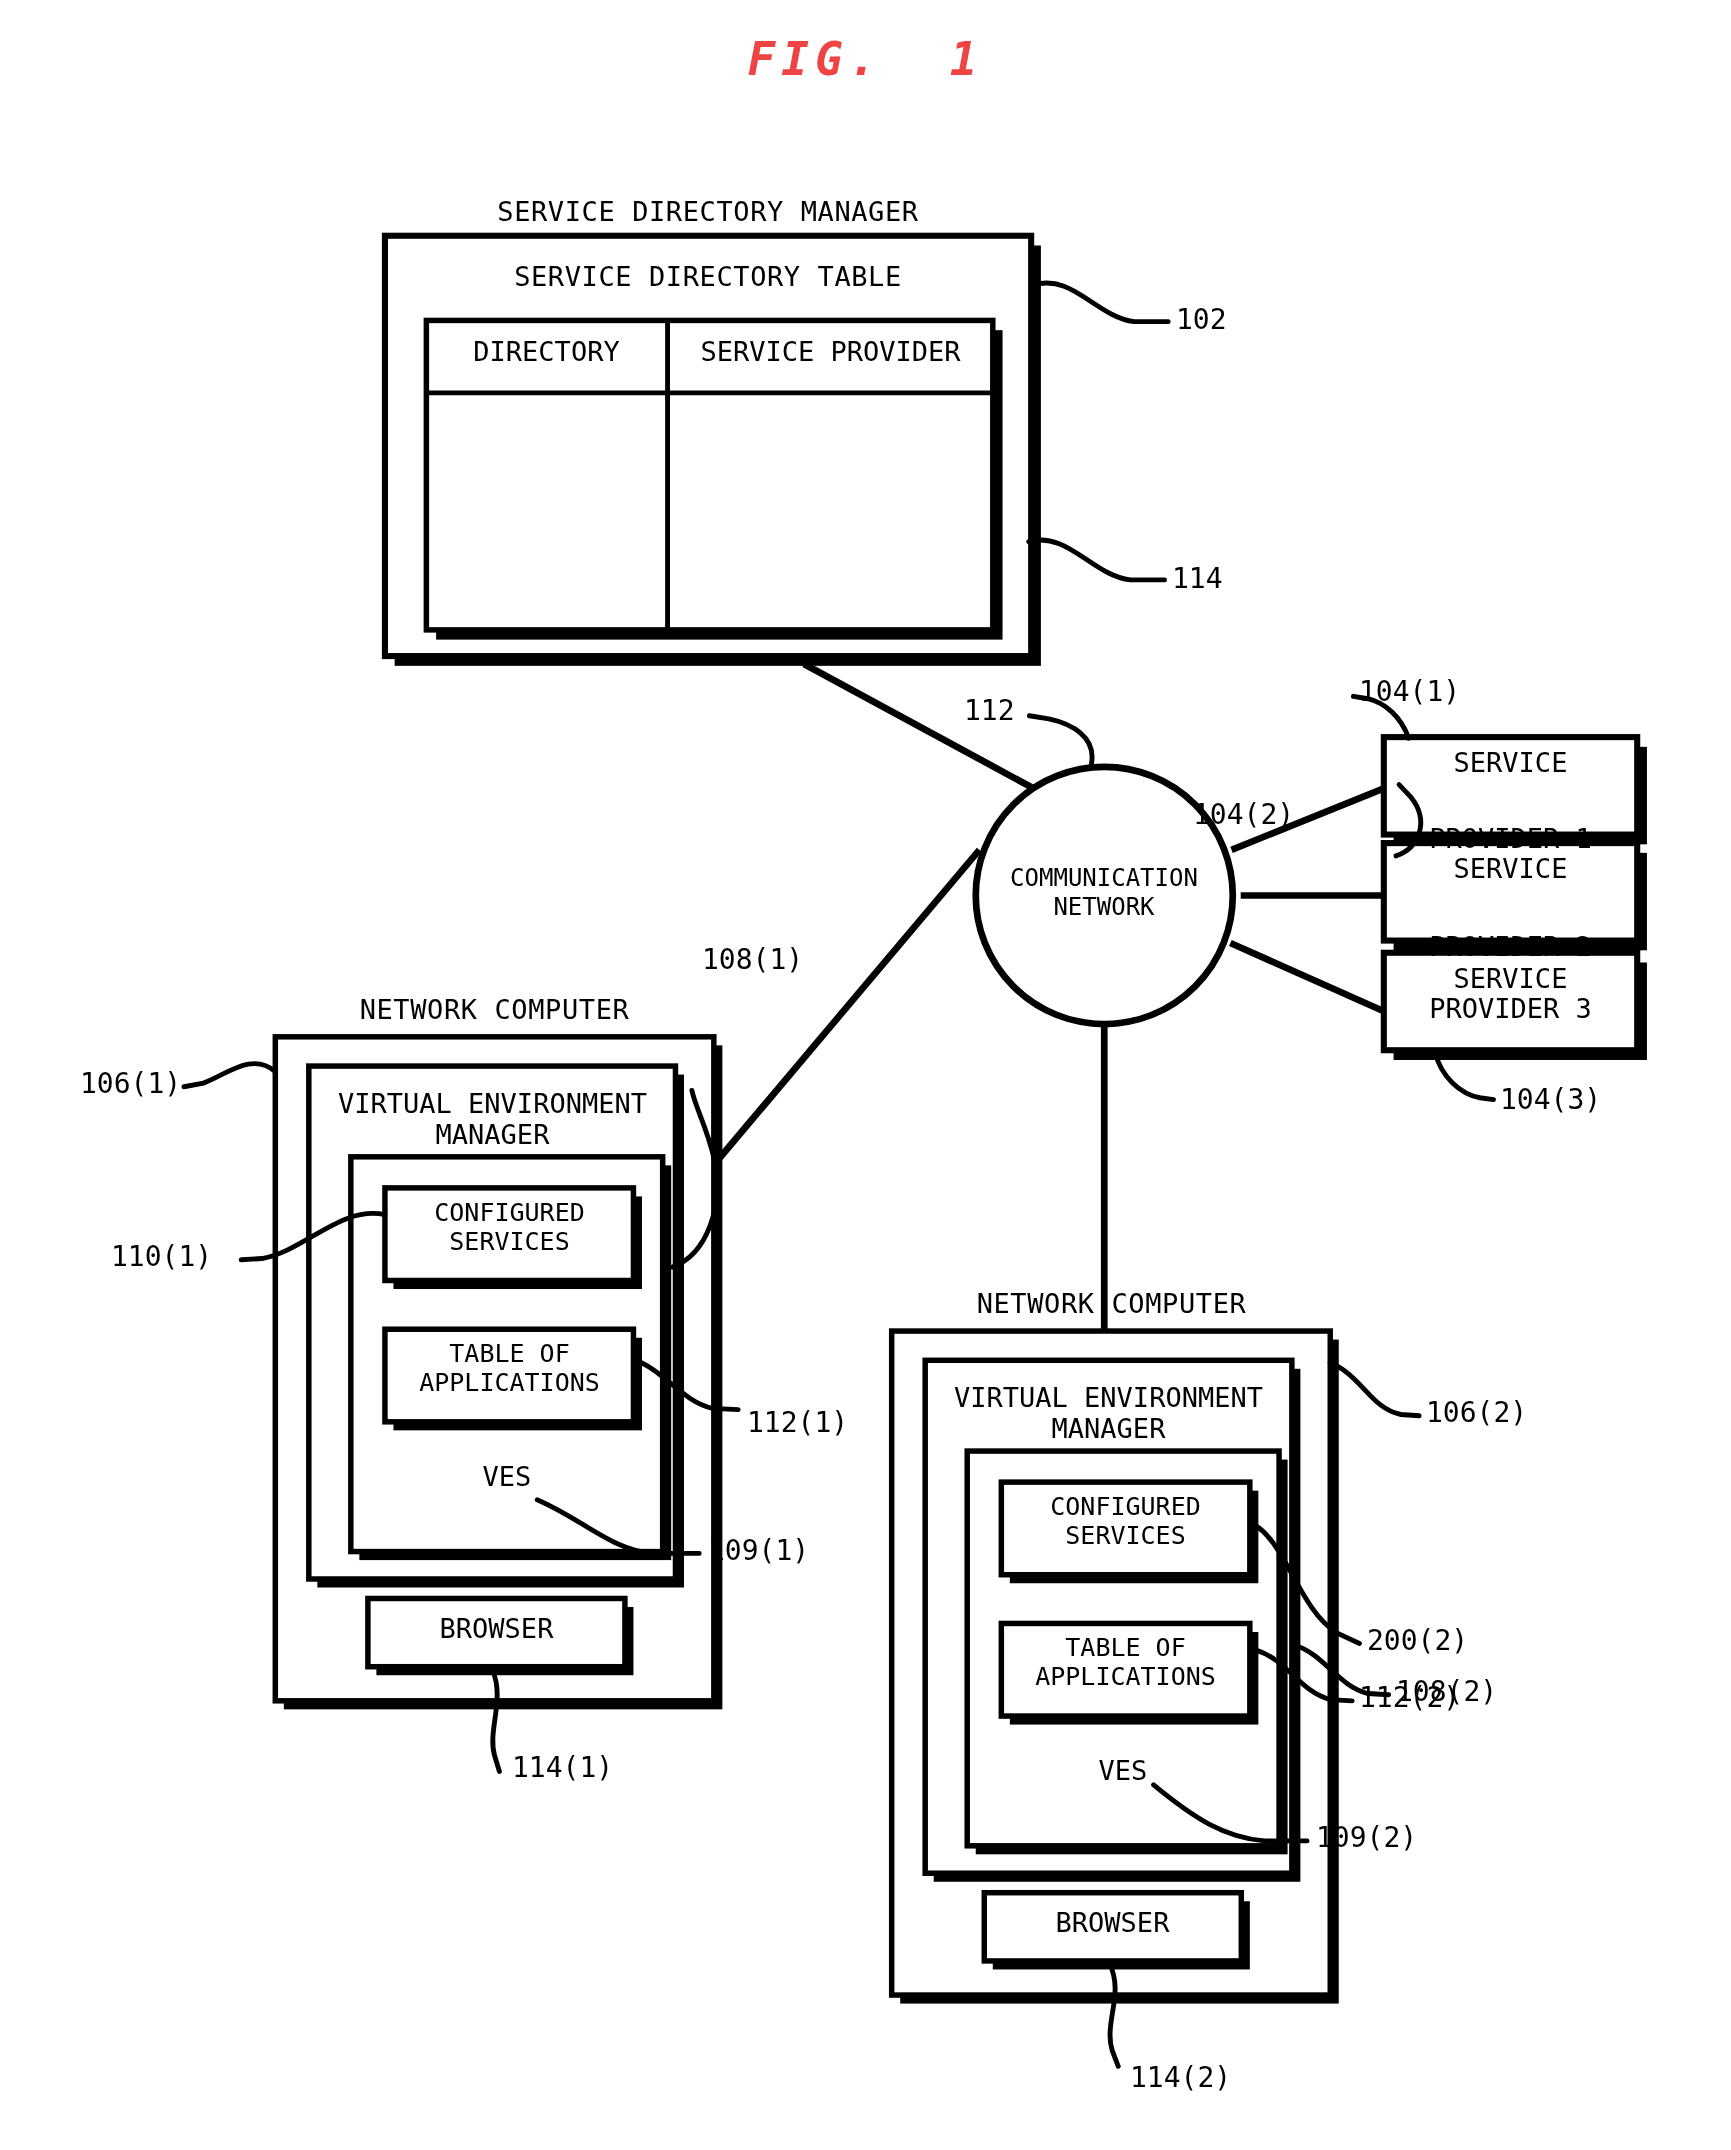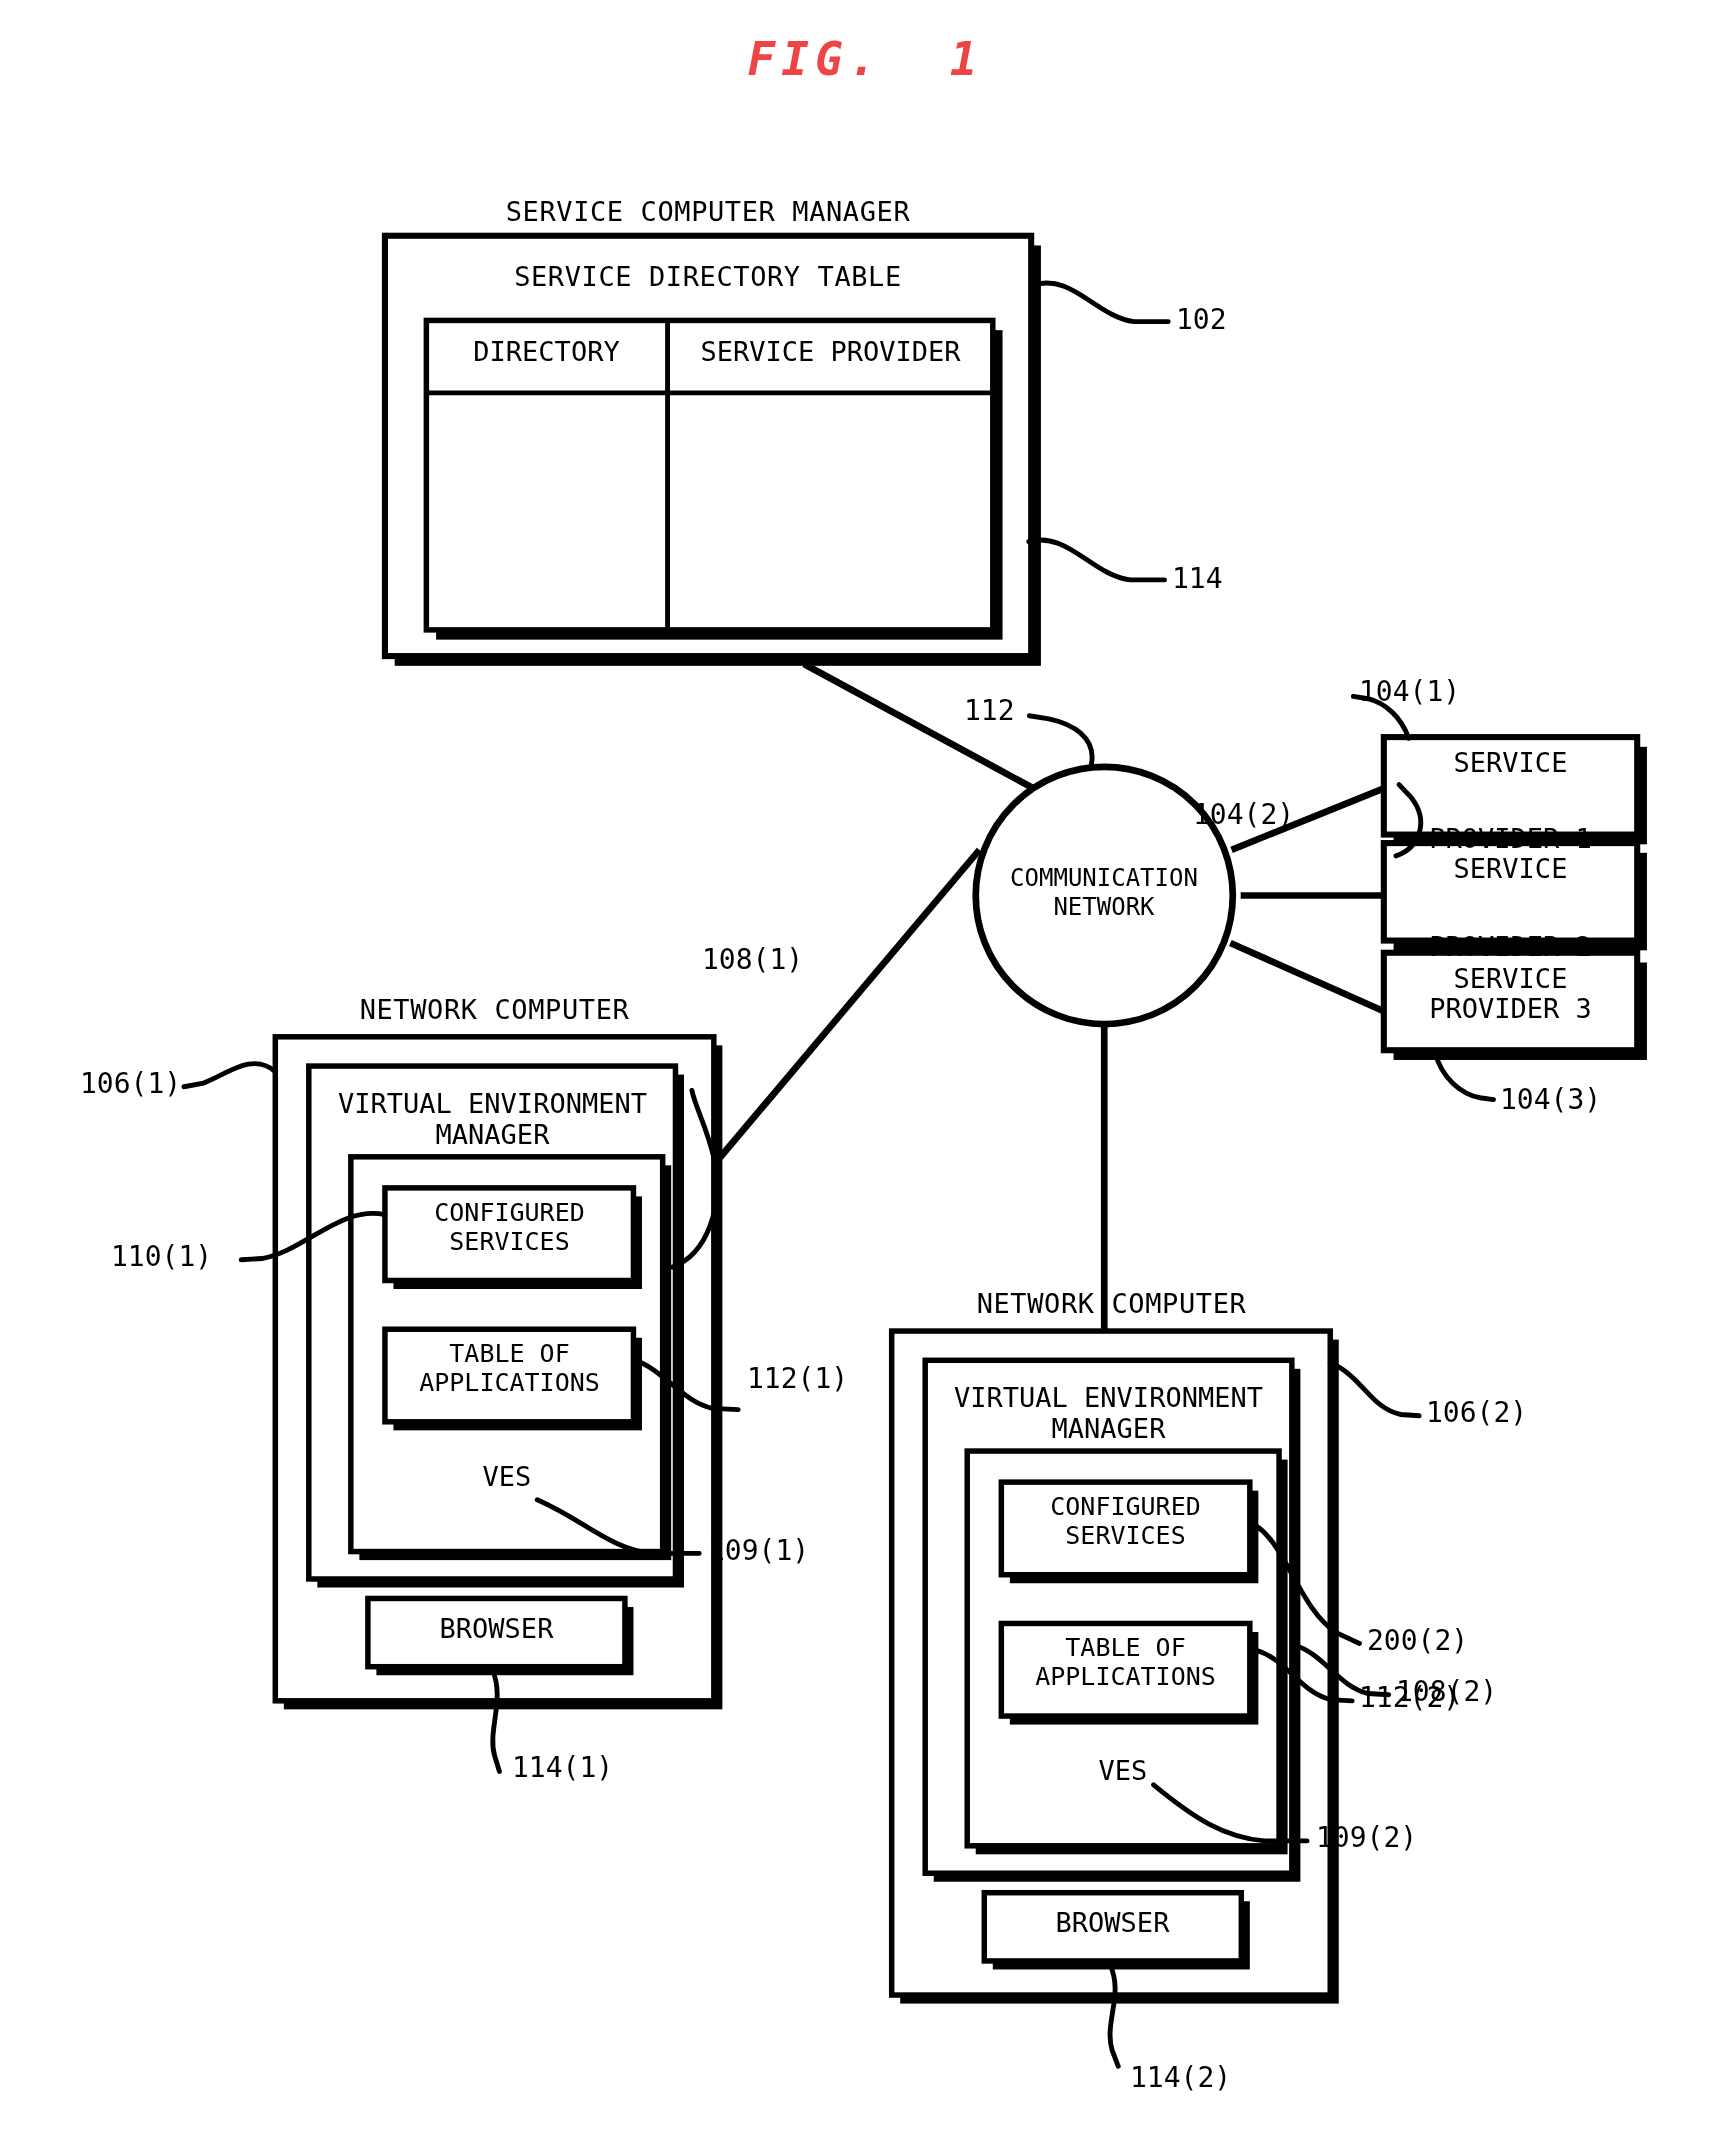--- a/index.html
+++ b/index.html
@@ -173,21 +173,21 @@
 
       <path d="M2184 2237 C2236 2258 2250 2312 2300 2322 L2330 2324"></path>
       <path d="M2124 2700 C2176 2716 2196 2768 2246 2780 L2280 2782"></path>
       <path d="M2054 2500 C2110 2526 2130 2638 2194 2680 L2232 2698"></path>
       <path d="M2060 2708 C2114 2724 2132 2776 2184 2790 L2220 2792"></path>
       <path d="M1894 2930 C1962 2986 2010 3016 2076 3022 L2146 3022"></path>
       <path d="M1822 3224 C1846 3274 1812 3320 1826 3366 L1836 3392"></path>
     </g>
   </svg>
 
-  <div class="lbl center" style="left:385px; top:196px; width:646px;">SERVICE COMPUTER MANAGER</div>
+  <div class="lbl center" style="left:385px; top:196px; width:646px;">SERVICE DIRECTORY MANAGER</div>
 
   <div class="lbl center" style="left:385px; top:261px; width:646px;">SERVICE DIRECTORY TABLE</div>
 
   <div class="boxtext" style="left:426px; top:337px; width:241px;">DIRECTORY</div>
   <div class="boxtext" style="left:668px; top:337px; width:325px;">SERVICE PROVIDER</div>
 
   <div class="boxtext" style="left:426px; top:487px; width:241px;"></div>
   <div class="boxtext" style="left:668px; top:487px; width:325px;"></div>
 
   <div class="refnum" style="left:1176px; top:303px;">102</div>
@@ -220,21 +220,21 @@
   <div class="boxtext" style="left:385px; top:1340px; width:249px; font-size:25px;">TABLE OF</div>
   <div class="boxtext" style="left:385px; top:1369px; width:249px; font-size:25px;">APPLICATIONS</div>
 
   <div class="boxtext" style="left:351px; top:1462px; width:312px;">VES</div>
 
   <div class="boxtext" style="left:368px; top:1614px; width:257px;">BROWSER</div>
 
   <div class="refnum" style="left:80px; top:1067px;">106(1)</div>
   <div class="refnum" style="left:702px; top:943px;">108(1)</div>
   <div class="refnum" style="left:111px; top:1240px;">110(1)</div>
-  <div class="refnum" style="left:747px; top:1362px;">112(1)</div>
+  <div class="refnum" style="left:747px; top:1406px;">112(1)</div>
   <div class="refnum" style="left:708px; top:1534px;">109(1)</div>
   <div class="refnum" style="left:512px; top:1751px;">114(1)</div>
 
   <div class="lbl center" style="left:892px; top:1288px; width:439px;">NETWORK COMPUTER</div>
 
   <div class="boxtext" style="left:925px; top:1383px; width:367px;">VIRTUAL ENVIRONMENT</div>
   <div class="boxtext" style="left:925px; top:1414px; width:367px;">MANAGER</div>
 
   <div class="boxtext" style="left:1001px; top:1493px; width:249px; font-size:25px;">CONFIGURED</div>
   <div class="boxtext" style="left:1001px; top:1522px; width:249px; font-size:25px;">SERVICES</div>

